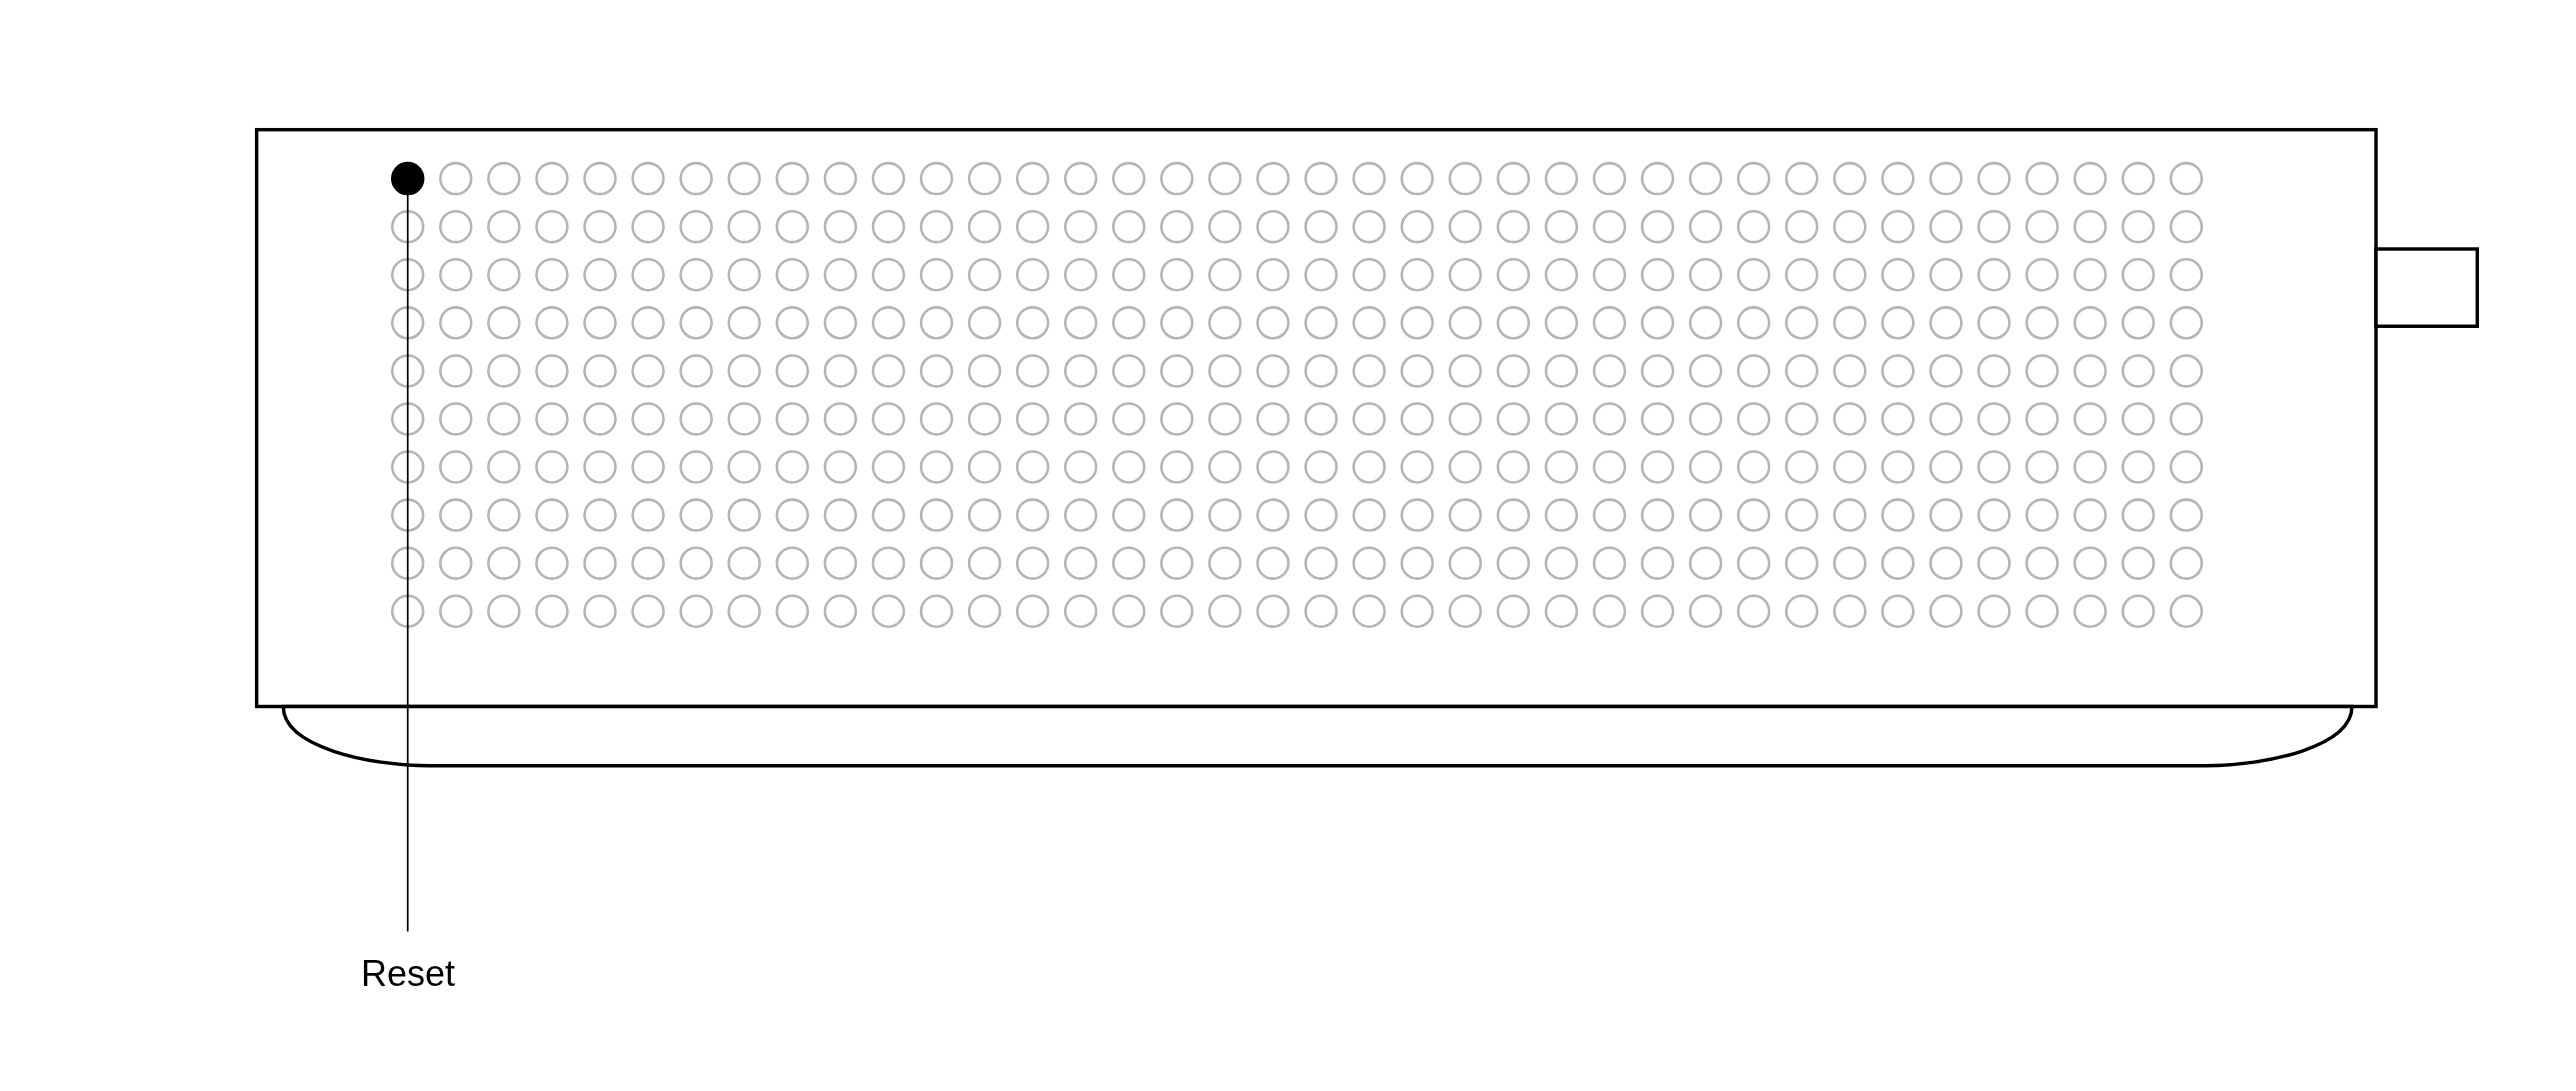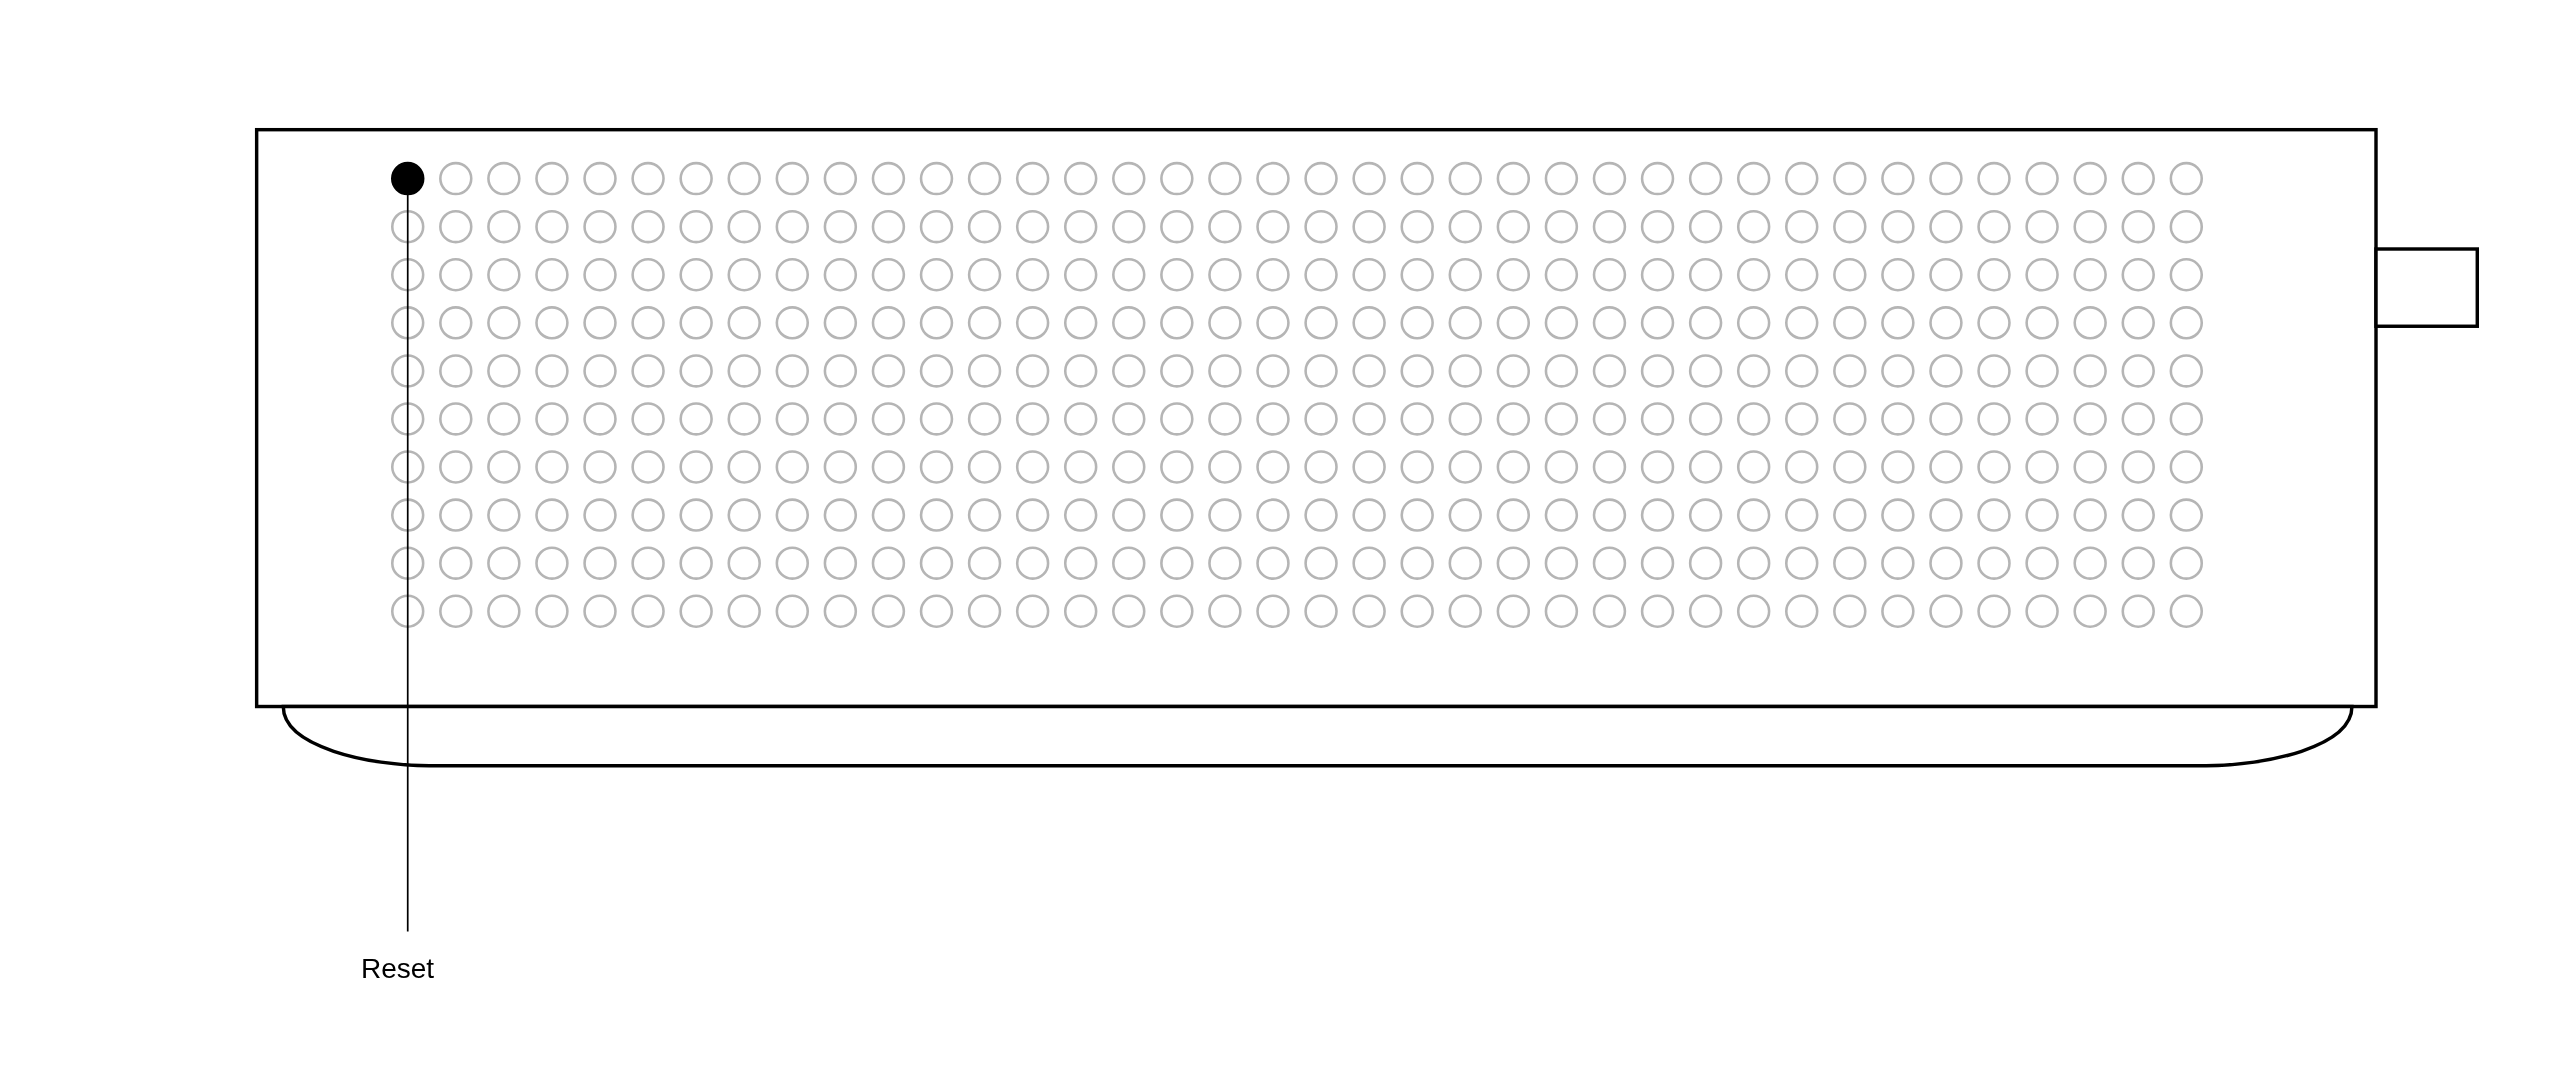--- a/index.html
+++ b/index.html
@@ -14,21 +14,21 @@
     height: 1092px;
     background: #ffffff;
   }
   svg {
     position: absolute;
     top: 0;
     left: 0;
   }
   .label {
     position: absolute;
-    font-size: 28px;
+    font-size: 36px;
     color: #000;
     white-space: nowrap;
   }
 </style>
 </head>
 <body>
 
 <div class="stage">
 
   <svg width="2576" height="1092" viewBox="0 0 3001 1272">

